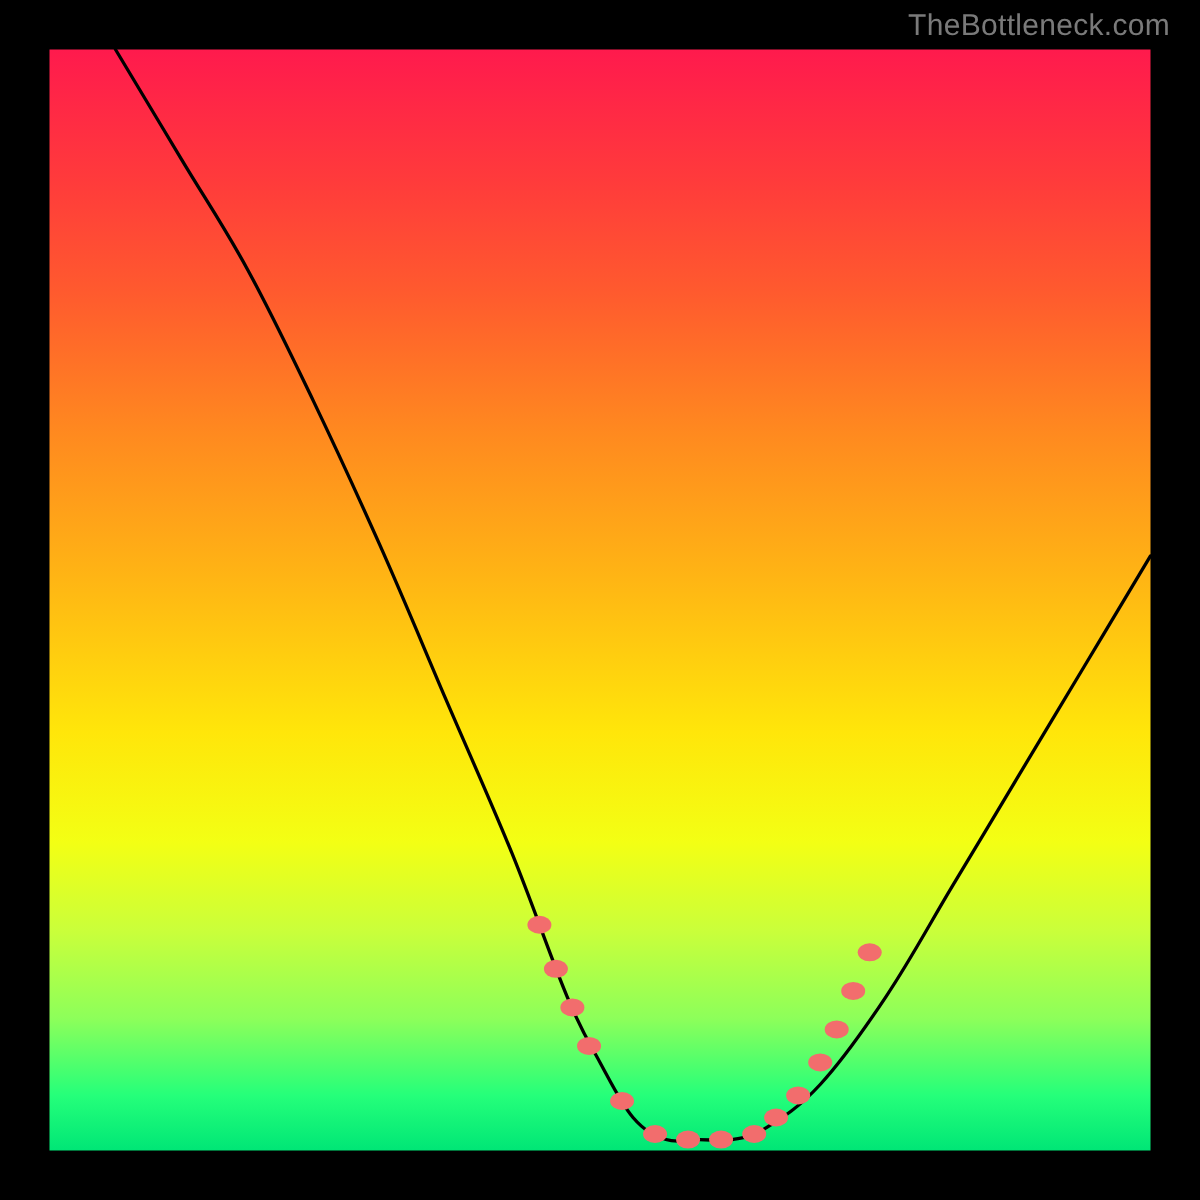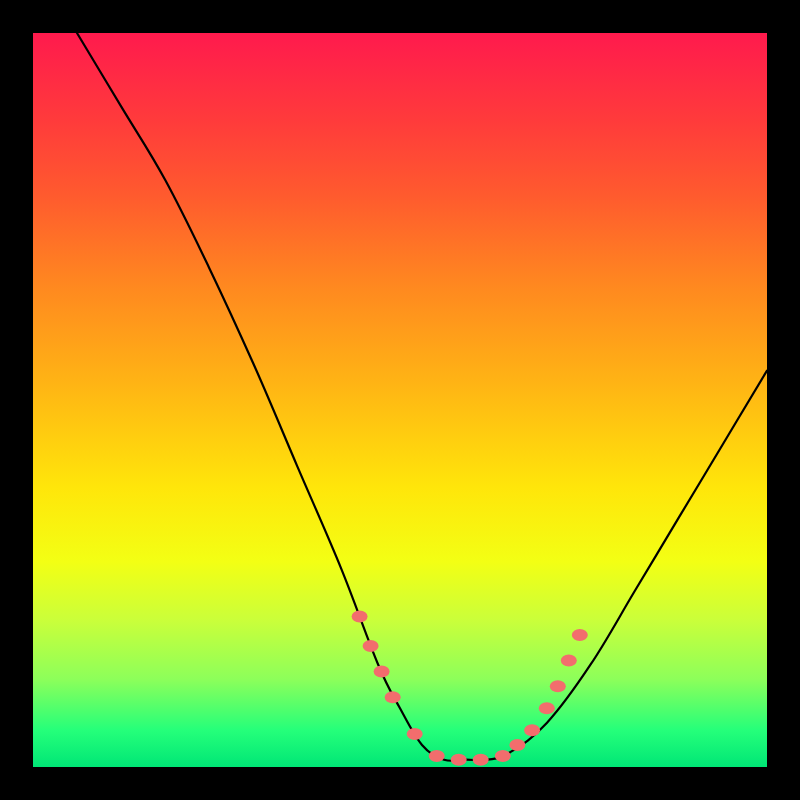--- a/index.html
+++ b/index.html
@@ -64,20 +64,21 @@
     stroke-linejoin: round;
   }
   .dot {
     fill: #f26d6d;
   }
 </style>
 </head>
 <body>
 
 <div class="stage">
+  <div class="watermark">TheBottleneck.com</div>
 
   <div class="plot-area"></div>
 
   <svg class="overlay" viewBox="0 0 734 734">
     <path id="curve-path" class="curve" d="M 44.0 0.0 C 52.0 13.2, 72.2 47.0, 88.1 73.4 C 103.9 99.8, 116.3 117.7, 132.1 146.8 C 148.0 175.9, 160.3 201.8, 176.2 234.9 C 192.0 267.9, 204.3 294.6, 220.2 330.3 C 236.1 366.0, 248.4 396.1, 264.2 433.1 C 280.1 470.1, 293.7 500.1, 308.3 535.8 C 322.8 571.5, 334.4 606.1, 345.0 631.2 C 355.5 656.3, 359.1 660.7, 367.0 675.3 C 374.9 689.8, 381.1 702.7, 389.0 712.0 C 396.9 721.2, 403.1 724.0, 411.0 726.7 C 419.0 729.3, 425.1 726.7, 433.1 726.7 C 441.0 726.7, 447.2 728.0, 455.1 726.7 C 463.0 725.3, 466.5 725.9, 477.1 719.3 C 487.7 712.7, 499.3 705.8, 513.8 690.0 C 528.3 674.1, 542.0 655.0, 557.8 631.2 C 573.7 607.5, 586.0 584.3, 601.9 557.8 C 617.7 531.4, 630.1 510.9, 645.9 484.4 C 661.8 458.0, 674.1 437.5, 690.0 411.0 C 705.8 384.6, 726.1 350.9, 734.0 337.6"></path>
     <g id="dots-group">
         <ellipse cx="326.6" cy="583.5" rx="8" ry="6" class="dot"></ellipse>
         <ellipse cx="337.6" cy="612.9" rx="8" ry="6" class="dot"></ellipse>
         <ellipse cx="348.6" cy="638.6" rx="8" ry="6" class="dot"></ellipse>
         <ellipse cx="359.7" cy="664.3" rx="8" ry="6" class="dot"></ellipse>

